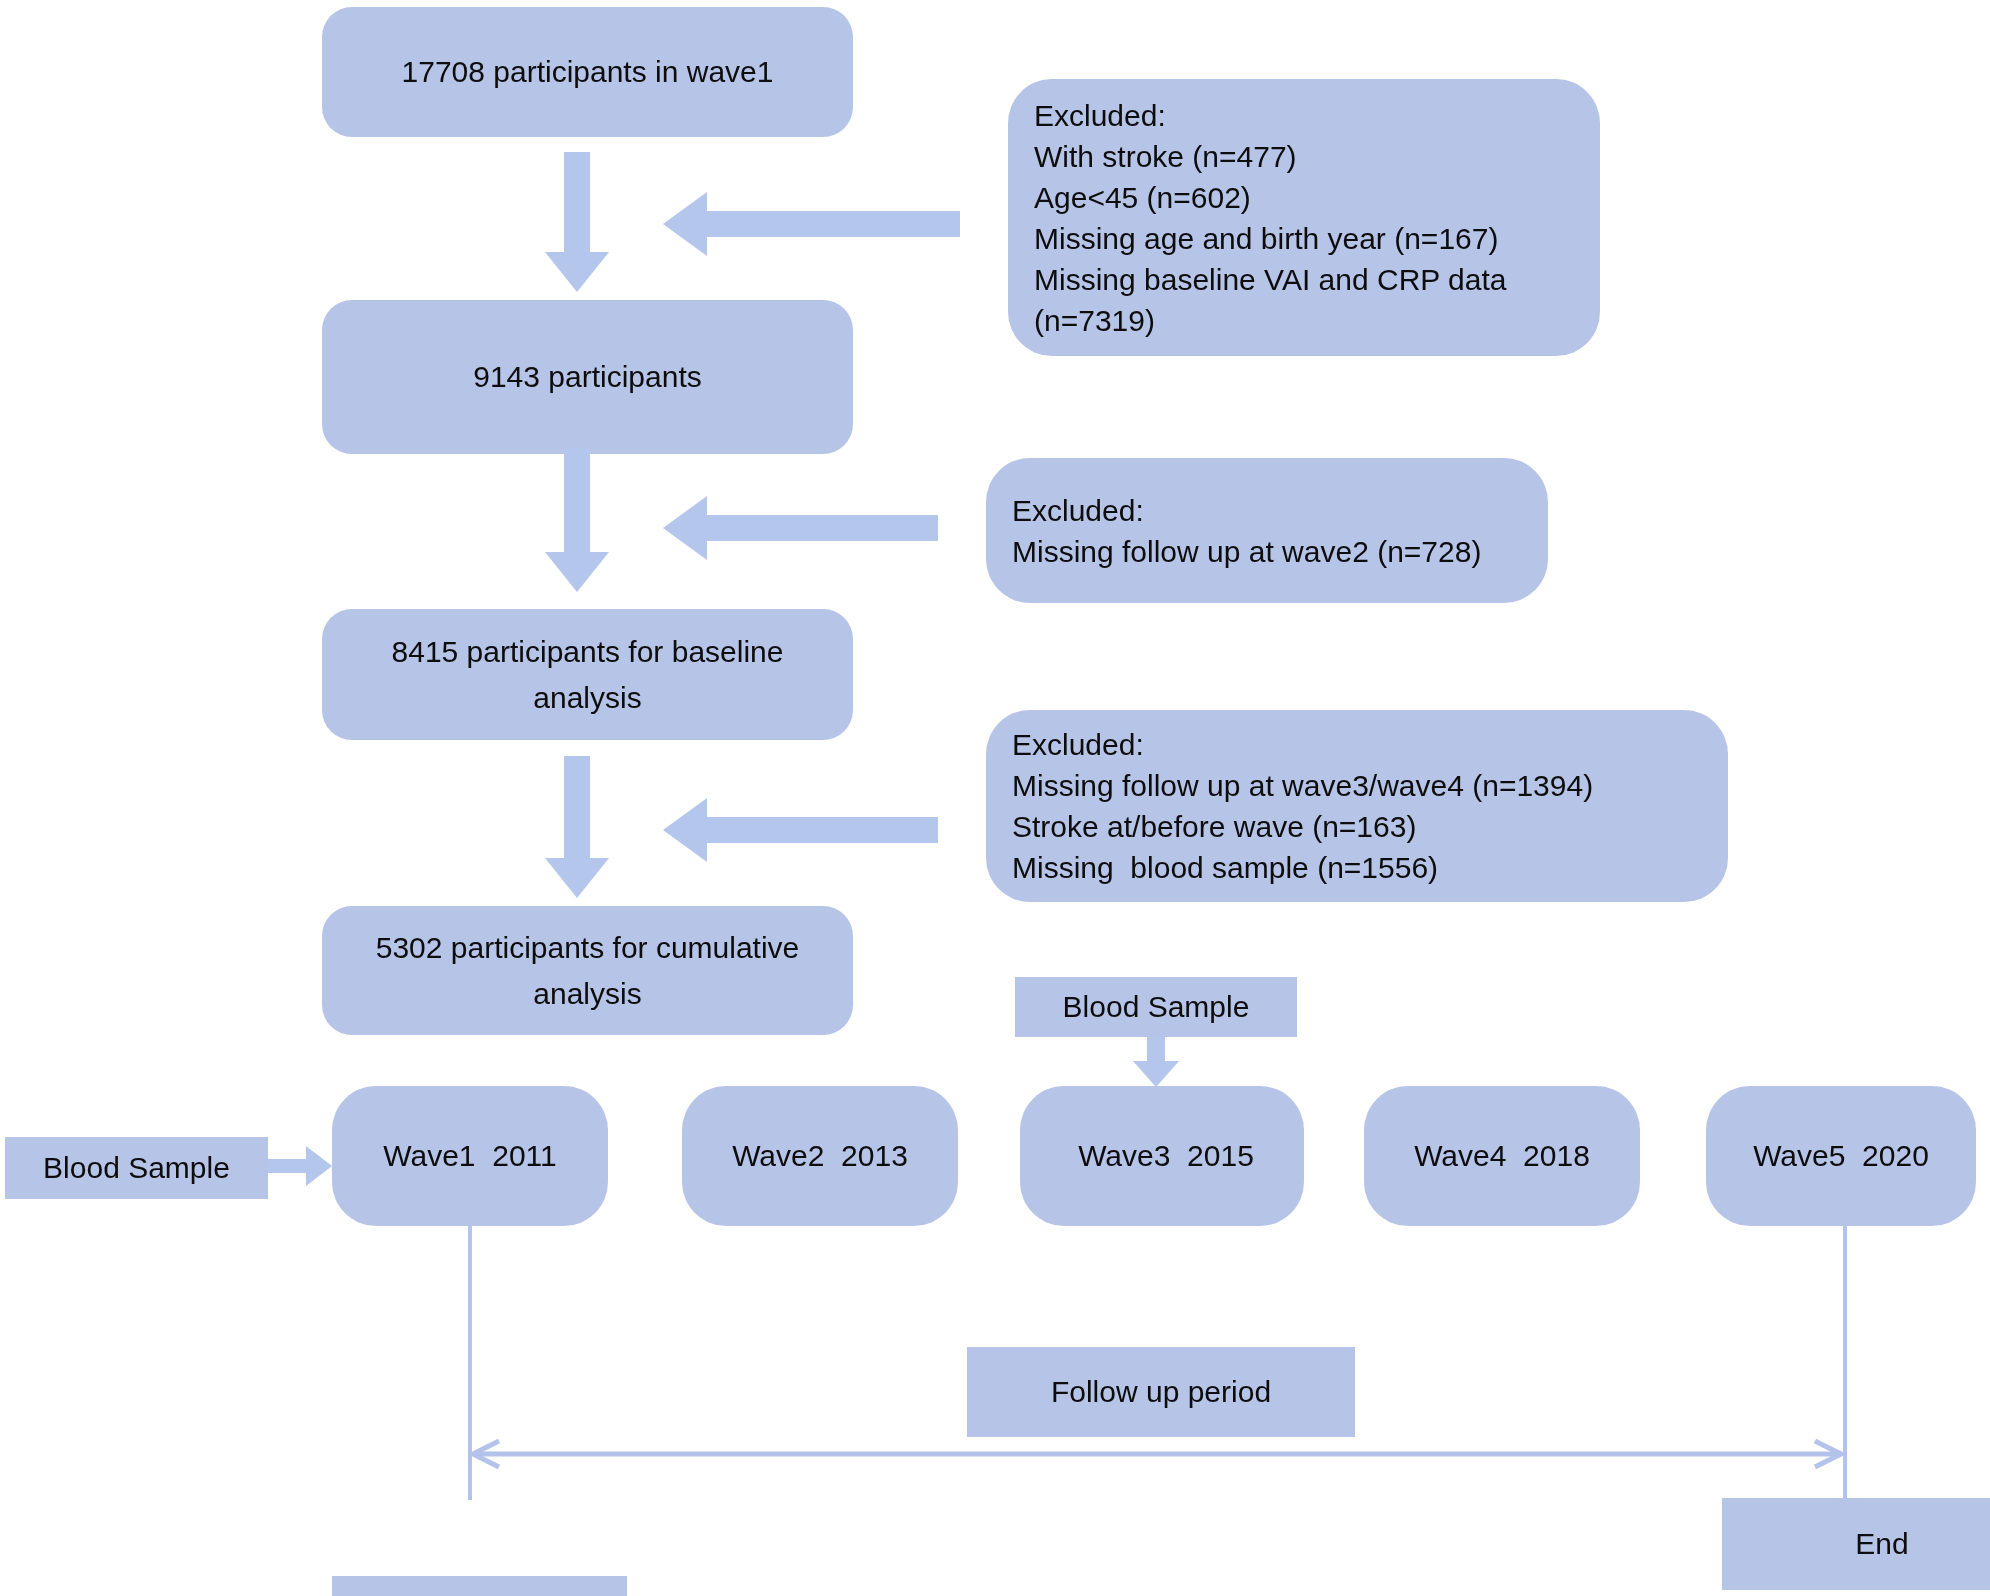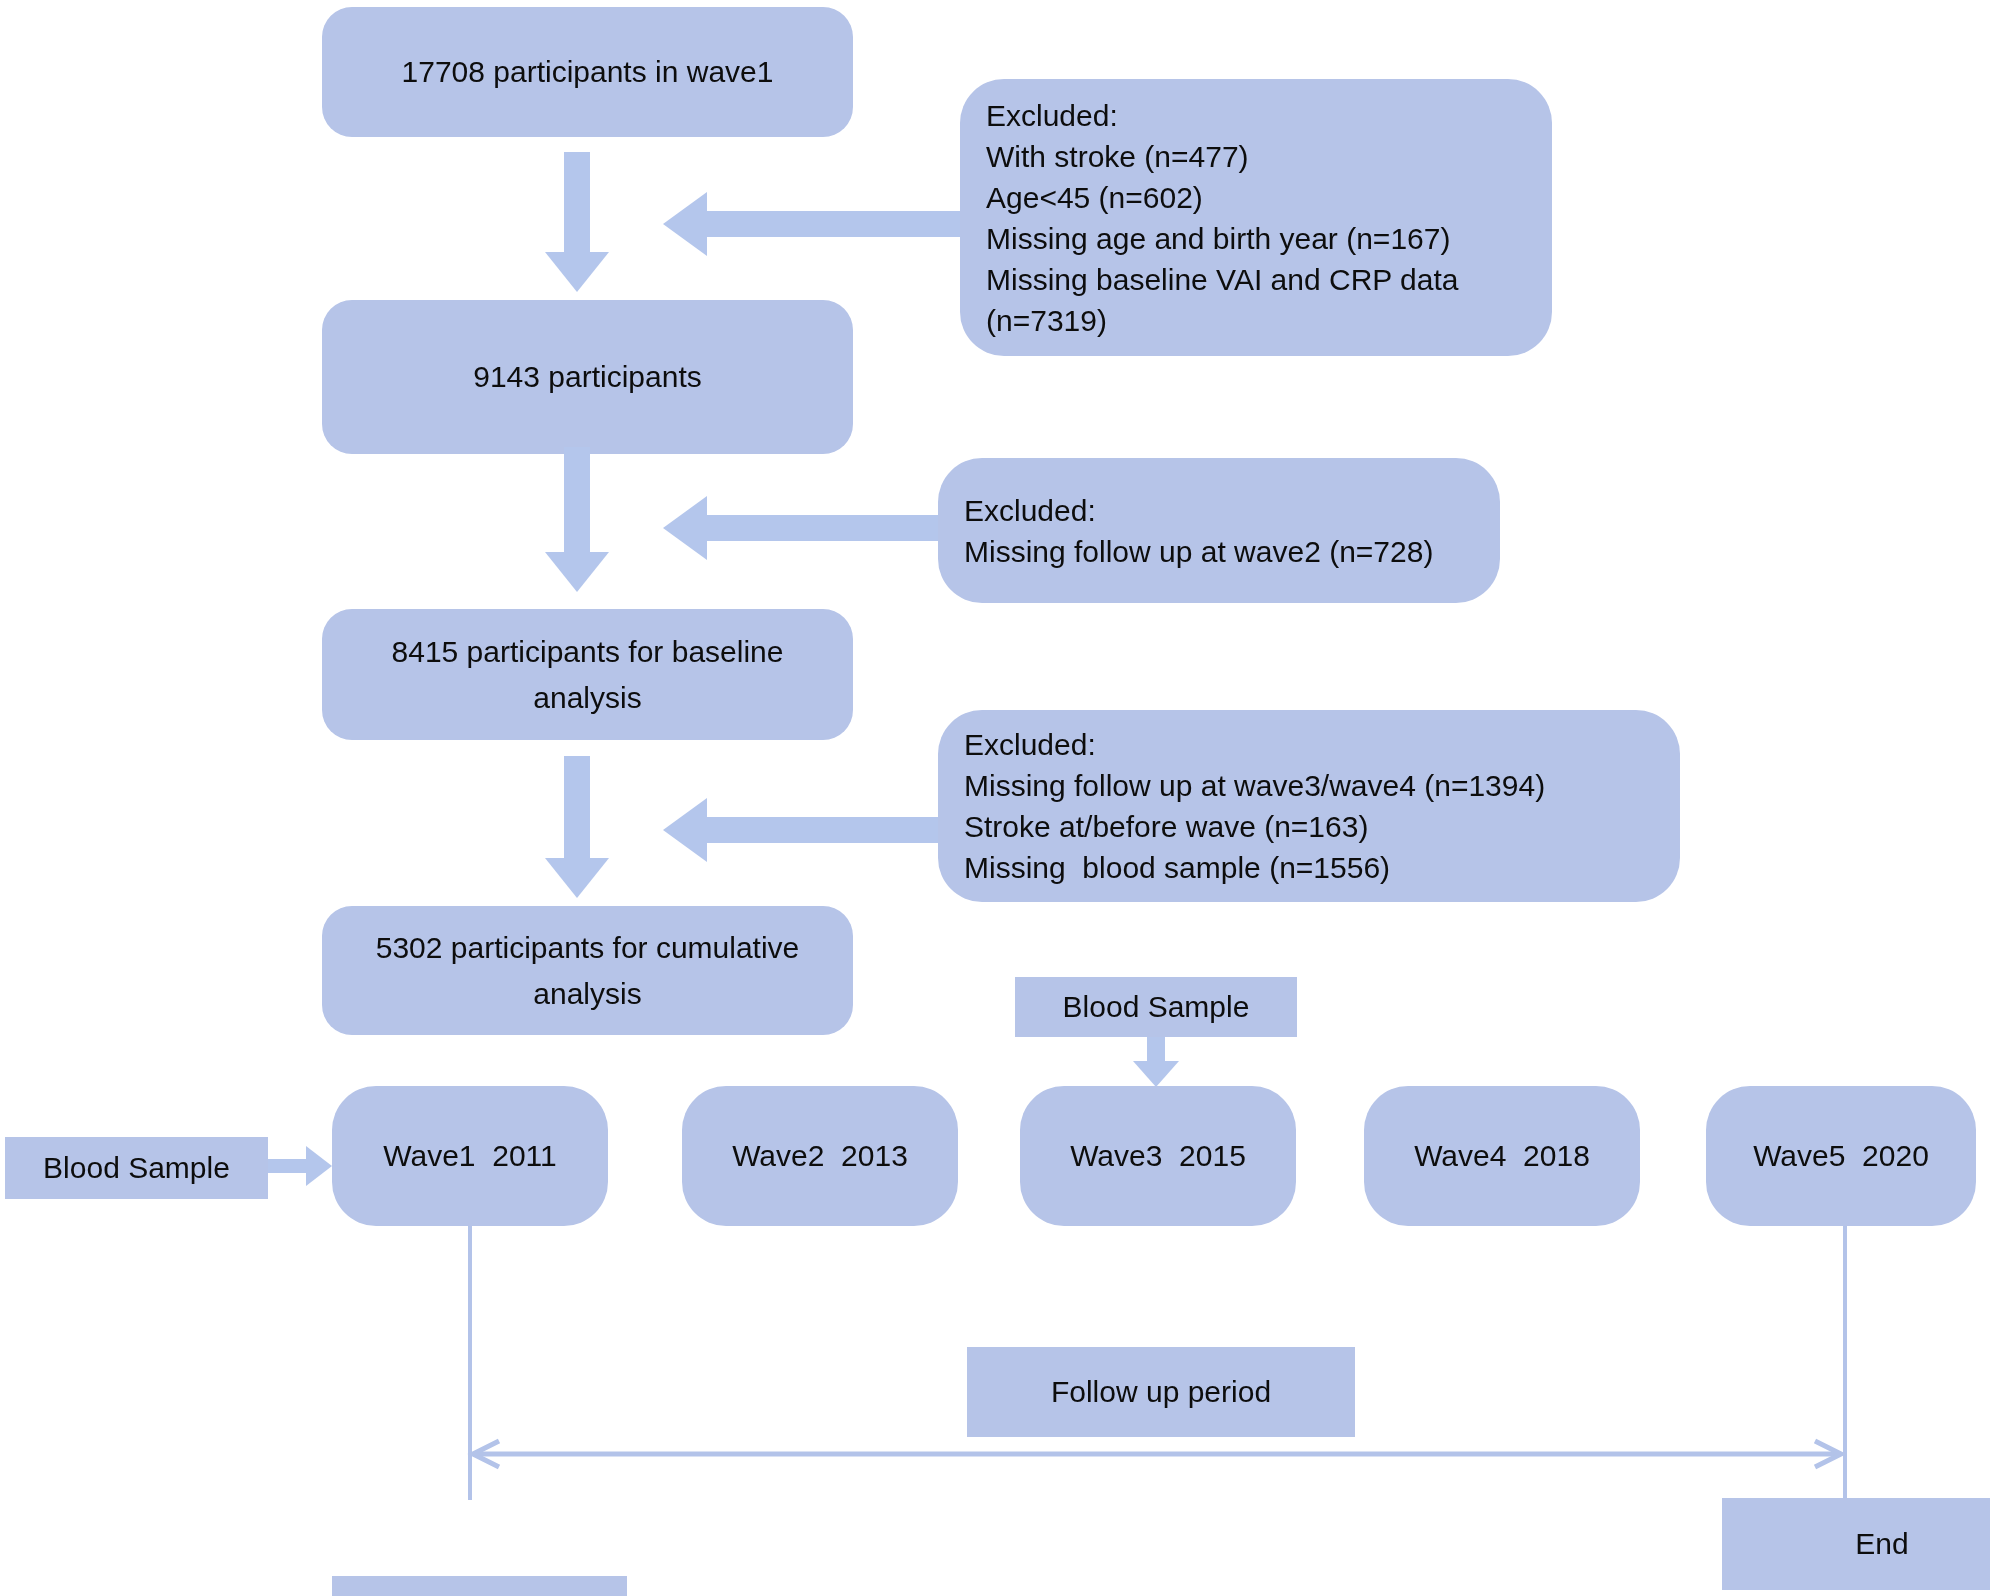--- a/index.html
+++ b/index.html
@@ -16,21 +16,21 @@
   .box{
     position:absolute;background:var(--box-fill);color:var(--text-color);
     font-size:30px;line-height:46px;
     display:flex;align-items:center;justify-content:center;
     text-align:center;white-space:pre-wrap;
   }
   .rounded{border-radius:30px;}
   .rounded-lg{border-radius:44px;}
   .excl{
     flex-direction:column;justify-content:center;align-items:flex-start;
-    text-align:left;line-height:41px;padding:0 12px 0 26px;box-sizing:border-box;
+    text-align:left;line-height:41px;padding:0 12px 0 26px;box-sizing:border-box;margin-left:48px;
   }
   
   .arrow-down{position:absolute;width:64px;}
   .ad-shaft{position:absolute;left:19px;top:0;bottom:38px;width:26px;background:var(--arrow-fill);}
   .ad-head{position:absolute;left:0;bottom:0;width:0;height:0;
     border-left:32px solid transparent;border-right:32px solid transparent;
     border-top:40px solid var(--arrow-fill);}
   
   .arrow-left{position:absolute;height:64px;}
   .al-shaft{position:absolute;left:40px;right:0;top:19px;height:26px;background:var(--arrow-fill);}
@@ -112,21 +112,21 @@
   </div>
 
   <div class="box" style="left:1015px;top:977px;width:282px;height:60px;">Blood Sample</div>
   <div class="arrow-down-sm" style="left:1133px;top:1037px;height:50px;">
     <i class="ads-shaft"></i>
     <i class="ads-head"></i>
   </div>
 
   <div class="box rounded-lg" style="left:332px;top:1086px;width:276px;height:140px;">Wave1  2011</div>
   <div class="box rounded-lg" style="left:682px;top:1086px;width:276px;height:140px;">Wave2  2013</div>
-  <div class="box rounded-lg" style="left:1020px;top:1086px;width:276px;height:140px;">Wave3  2015</div>
+  <div class="box rounded-lg" style="left:1020px;top:1086px;width:276px;height:140px;padding-left:8px;">Wave3  2015</div>
   <div class="box rounded-lg" style="left:1364px;top:1086px;width:276px;height:140px;">Wave4  2018</div>
   <div class="box rounded-lg" style="left:1706px;top:1086px;width:270px;height:140px;">Wave5  2020</div>
 
   <div class="box" style="left:5px;top:1137px;width:263px;height:62px;">Blood Sample</div>
   <div class="arrow-right-sm" style="left:268px;top:1146px;width:64px;">
     <i class="ar-shaft"></i>
     <i class="ar-head"></i>
   </div>
 
   <div class="box" style="left:967px;top:1347px;width:388px;height:90px;text-align:center;">Follow up period</div>

